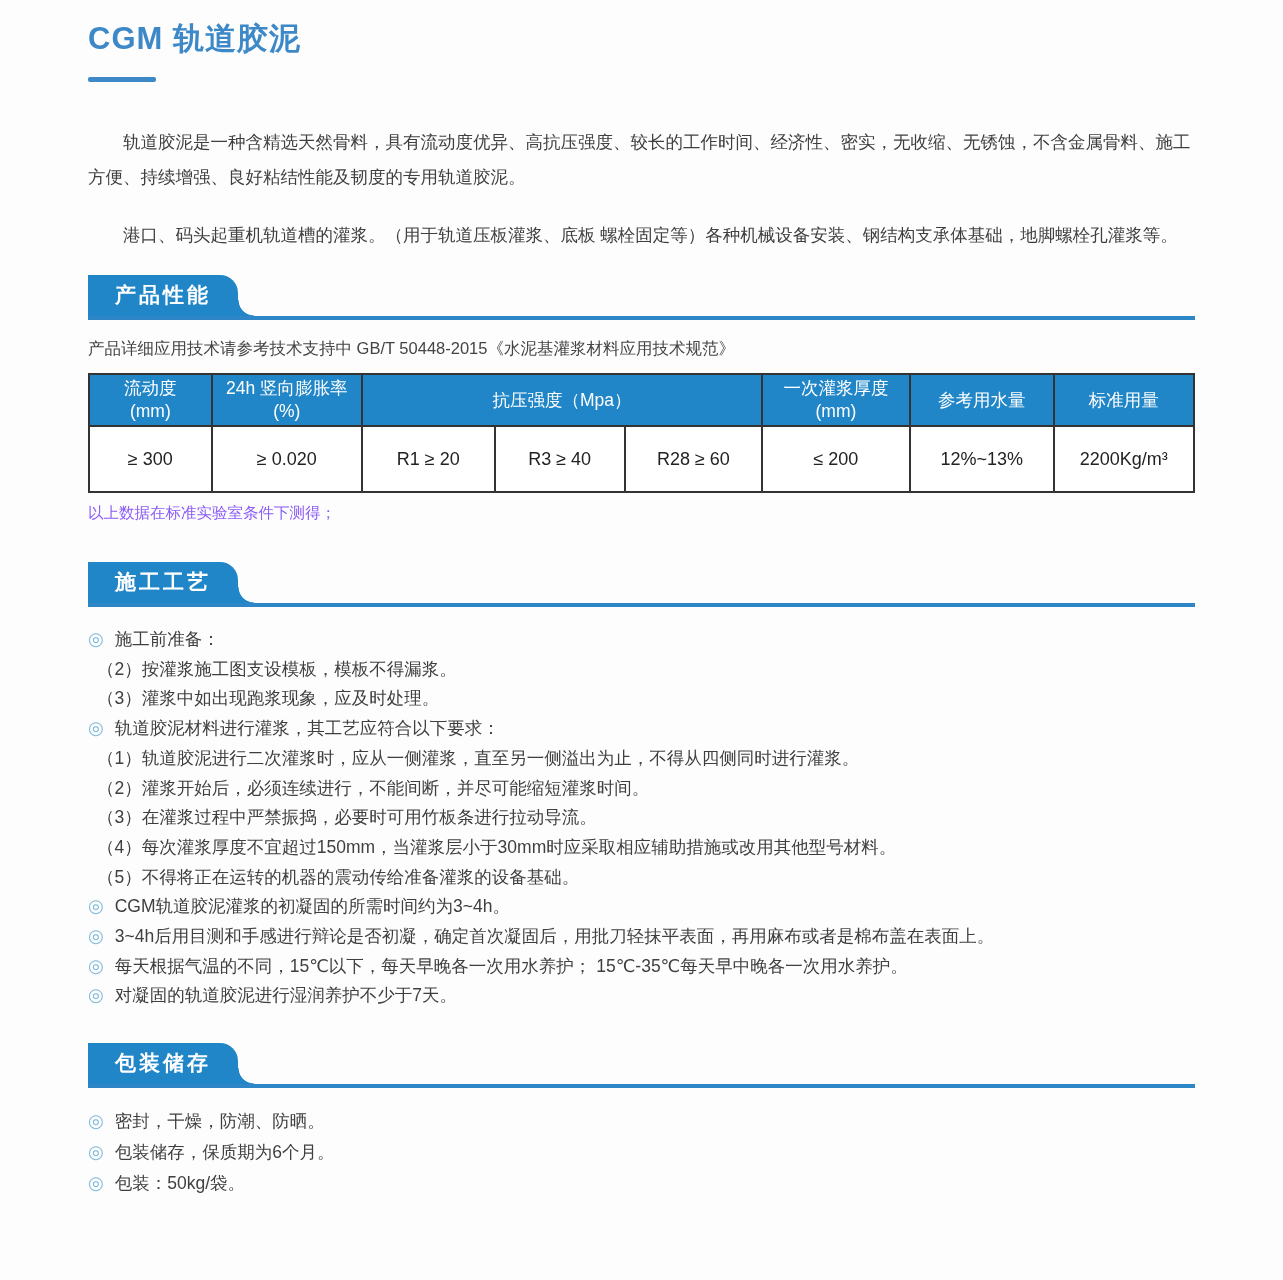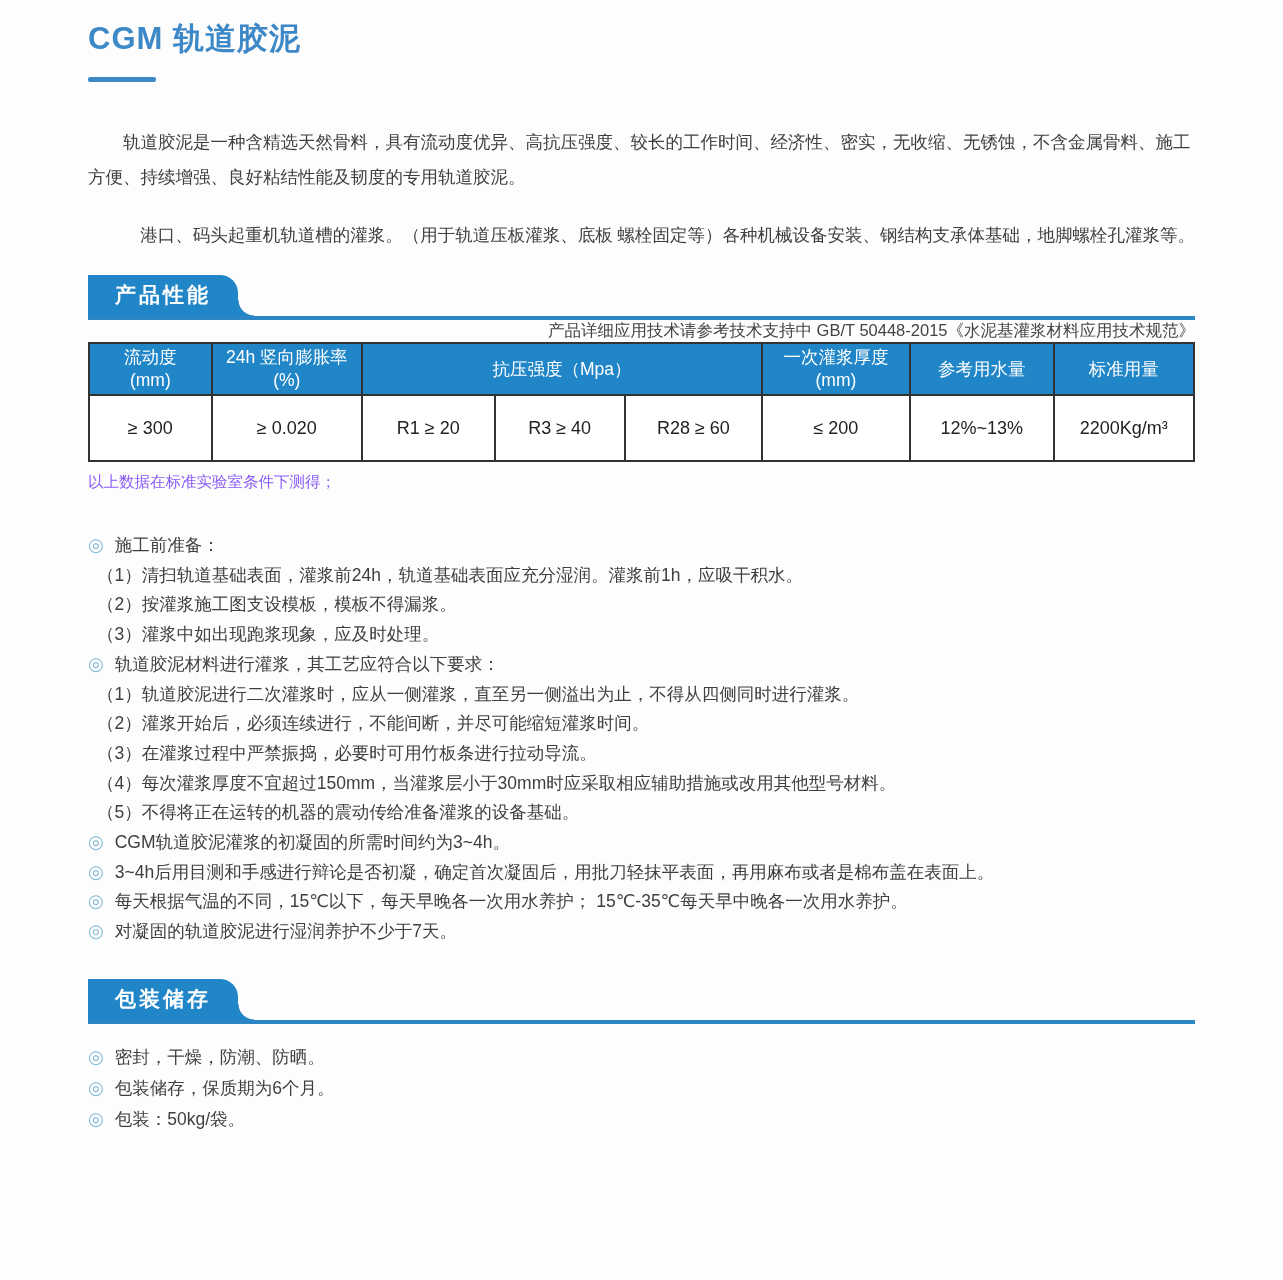--- a/index.html
+++ b/index.html
@@ -44,27 +44,26 @@
   .rule { height: 4px; background: var(--rule-blue, #2f86c6); }
 
   .sec-application { margin-top: 26px; }
   .sec-performance { margin-top: 26px; }
   .sec-process { margin-top: 38px; }
   .sec-packaging { margin-top: 32px; }
 
   .sec-body {
     margin-top: 15px; font-size: 17.5px; line-height: 27px;
     text-indent: 2em;
-    text-align: right;
-  }
-
-  
-  .tbl-note-top { text-align: right; font-size: 16.5px; color: #444; }
+  }
+
+  
+  .tbl-note-top { margin-top: 18px; text-align: left; font-size: 16.5px; color: #444; }
   table.perf {
-    width: 100%; 
+    width: 100%; margin-top: 13px;
     border-collapse: collapse; table-layout: fixed;
   }
   table.perf th {
     background: var(--accent, #2186c8); color: #ffffff;
     font-weight: normal; font-size: 17.5px; line-height: 23px;
     height: 52px; text-align: center; vertical-align: middle;
     white-space: pre-line;
     border: 2px solid var(--table-border, #333333);
   }
   table.perf td {
@@ -141,27 +140,28 @@
           <td>≤ 200</td>
           <td>12%~13%</td>
           <td>2200Kg/m³</td>
         </tr>
       </tbody>
     </table>
     <p class="tbl-note-bottom">以上数据在标准实验室条件下测得；</p>
   </section>
 
   <section class="sec-process">
+    <div class="badge-row">
+      <div class="badge">施工工艺</div>
+      <div class="rule"></div>
+    </div>
     <div class="list">
       <div class="li">
           <span class="marker">◎</span>
           <span class="li-text">施工前准备：</span>
-        </div>
-      <div class="li sub">
-          <span class="li-text">（1）清扫轨道基础表面，灌浆前24h，轨道基础表面应充分湿润。灌浆前1h，应吸干积水。</span>
         </div>
       <div class="li sub">
           <span class="li-text">（2）按灌浆施工图支设模板，模板不得漏浆。</span>
         </div>
       <div class="li sub">
           <span class="li-text">（3）灌浆中如出现跑浆现象，应及时处理。</span>
         </div>
       <div class="li">
           <span class="marker">◎</span>
           <span class="li-text">轨道胶泥材料进行灌浆，其工艺应符合以下要求：</span>

